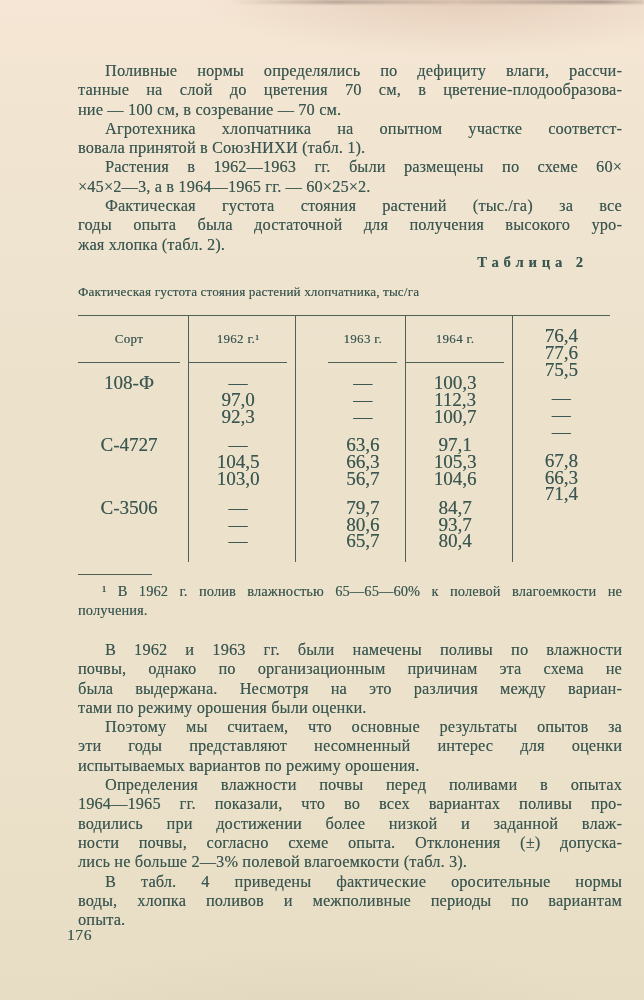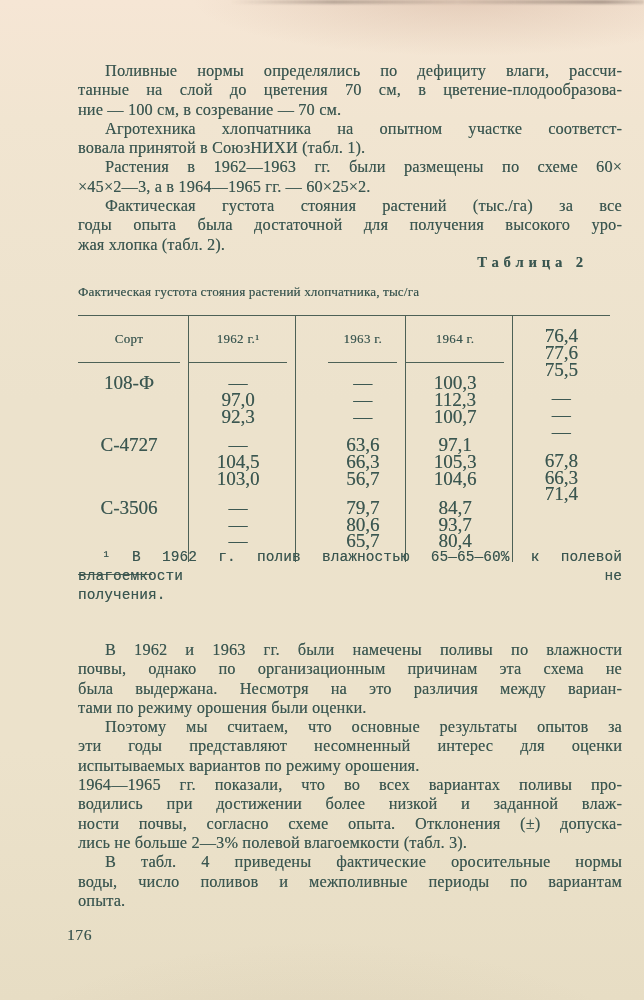--- a/index.html
+++ b/index.html
@@ -186,47 +186,48 @@
             <div class="tcell">67,8</div>
             <div class="tcell">66,3</div>
             <div class="tcell">71,4</div>
           </div>
         </div>
       </div>
     </div>
 
   <div class="fn-sep"></div>
 
-  <div class="block footnote" style="top:548px;font-family:Liberation Mono, monospace;" id="table-footnote">
+  <div class="block footnote" style="top:582px;" id="table-footnote">
       <div class="paragraph">
         <div class="line first">¹ В 1962 г. полив влажностью 65—65—60% к полевой влагоемкости не</div>
         <div class="line plast">получения.</div>
       </div>
     </div>
 
   <div class="block" style="top:641px;" id="body-bottom">
       <div class="paragraph">
         <div class="line first">В 1962 и 1963 гг. были намечены поливы по влажности</div>
         <div class="line">почвы, однако по организационным причинам эта схема не</div>
         <div class="line">была выдержана. Несмотря на это различия между вариан-</div>
         <div class="line plast">тами по режиму орошения были оценки.</div>
       </div>
       <div class="paragraph">
         <div class="line first">Поэтому мы считаем, что основные результаты опытов за</div>
         <div class="line">эти годы представляют несомненный интерес для оценки</div>
         <div class="line plast">испытываемых вариантов по режиму орошения.</div>
       </div>
       <div class="paragraph">
+        <div class="line first">Определения влажности почвы перед поливами в опытах</div>
         <div class="line">1964—1965 гг. показали, что во всех вариантах поливы про-</div>
         <div class="line">водились при достижении более низкой и заданной влаж-</div>
         <div class="line">ности почвы, согласно схеме опыта. Отклонения (±) допуска-</div>
         <div class="line plast">лись не больше 2—3% полевой влагоемкости (табл. 3).</div>
       </div>
       <div class="paragraph">
         <div class="line first">В табл. 4 приведены фактические оросительные нормы</div>
-        <div class="line">воды, число поливов и межполивные периоды по вариантам</div>
+        <div class="line">воды, хлопка поливов и межполивные периоды по вариантам</div>
         <div class="line plast">опыта.</div>
       </div>
     </div>
 
   <div class="page-number">176</div>
 
 </div>
 
 </body></html>

